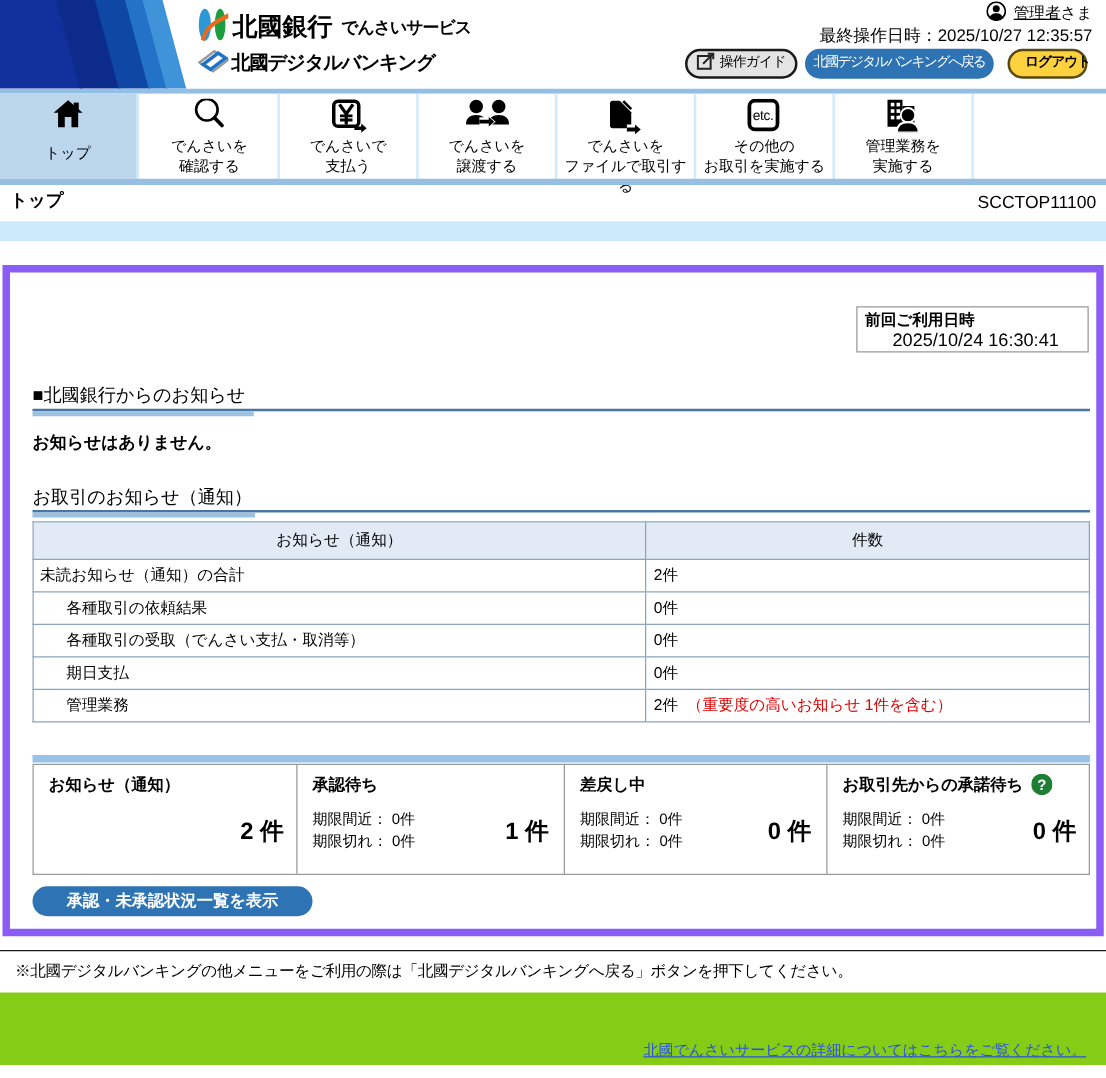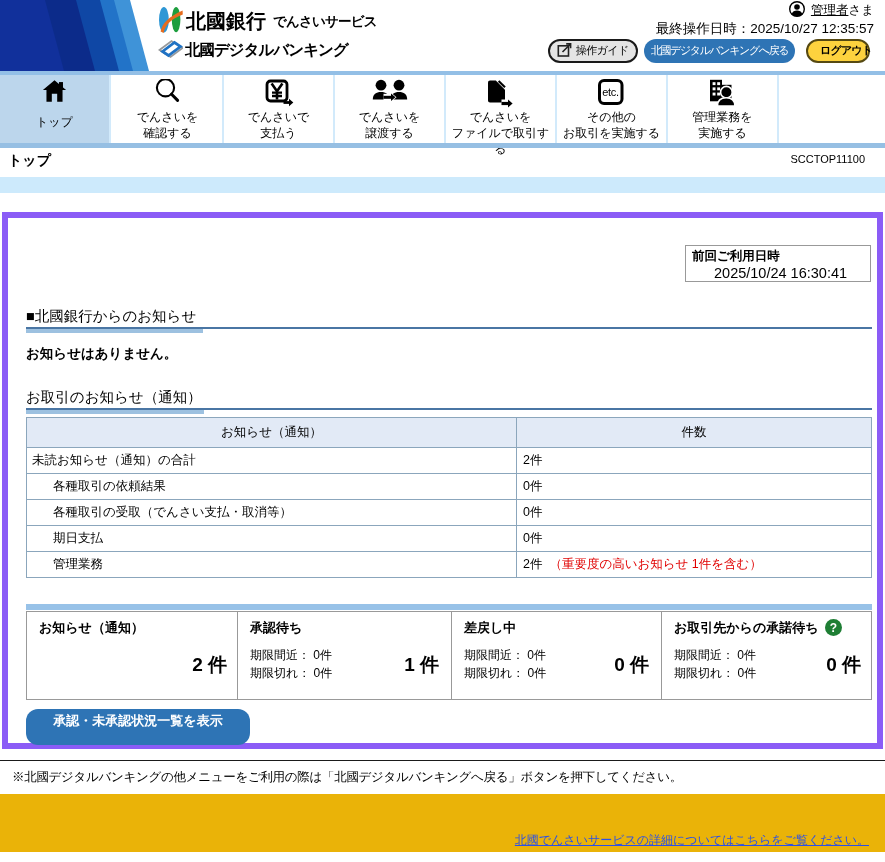--- a/index.html
+++ b/index.html
@@ -27,21 +27,21 @@
 #navtop { position:absolute; left:0; top:0; width:885px; height:4px; background:#93bfe6; }
 #tabs { position:absolute; left:0; top:4px; width:885px; height:68px; background:#fff; }
 .tab { position:absolute; top:0; width:111px; height:68px; border-right:2px solid #d2eafb; text-align:center; }
 .tab.on { background:#bcd6ec; }
 .tab .ic { margin-top:4px; height:30px; }
 .tab .lb { font-size:12px; line-height:16px; margin-top:0; }
 .tab.on .lb { margin-top:5px; }
 #navbot { position:absolute; left:0; top:72px; width:885px; height:5px; background:#96bfe3; }
 
 #crumb { position:absolute; left:8px; top:152px; font-size:14px; font-weight:bold; }
-#scode { position:absolute; right:20px; top:153px; font-size:11px; }
+#scode { position:absolute; right:8px; top:153px; font-size:14px; }
 #lbar { position:absolute; left:0; top:177px; width:885px; height:16px; background:#cdeafc; }
 
 #panel { position:absolute; left:2px; top:212px; width:881px; height:537px; border:6px solid #8b5cf6; background:#fff; }
 #lastbox { position:absolute; left:677px; top:27px; width:186px; height:37px; border:1px solid #999; font-size:12.5px; padding:2px 0 0 6px; }
 #lastbox b { font-size:12.5px; }
 #lastbox .dt { font-size:14.5px; margin-left:22px; }
 .head1 { position:absolute; left:18px; width:846px; font-size:14.5px; font-weight:normal; }
 .hline { position:absolute; left:18px; width:846px; height:2px; background:#4a76a4; }
 .hsub { position:absolute; height:4px; background:#9dc1e0; }
 #nonews { position:absolute; left:18px; top:127px; font-size:13.5px; font-weight:bold; }
@@ -54,26 +54,26 @@
 .red { color:#e00000; }
 
 #stbar { position:absolute; left:18px; top:386px; width:846px; height:6px; background:#98c2e8; }
 #stbox { position:absolute; left:18px; top:393px; width:846px; height:89px; border:1px solid #999; background:#fff; }
 .scol { position:absolute; top:0; height:87px; }
 .scol .ttl { position:absolute; left:12px; top:7px; font-size:13px; font-weight:bold; white-space:nowrap; }
 .scol .l1 { position:absolute; left:12px; top:35px; font-size:12px; white-space:nowrap; }
 .scol .l2 { position:absolute; left:12px; top:53px; font-size:12px; white-space:nowrap; }
 .scol .num { position:absolute; right:12px; top:40px; font-size:19px; font-weight:bold; white-space:nowrap; }
 .sdiv { position:absolute; top:0; width:1px; height:87px; background:#999; }
-#btnList { position:absolute; left:18px; top:491px; width:224px; height:36px; border-radius:12px;
+#btnList { position:absolute; left:18px; top:491px; width:224px; height:24px; border-radius:12px;
   background:#2e74b5; color:#fff; font-size:13px; font-weight:bold; text-align:center; line-height:24px; }
 
 #botline { position:absolute; left:0; top:760px; width:885px; height:1px; background:#1a1a1a; }
 #note { position:absolute; left:12px; top:769px; font-size:12.5px; letter-spacing:-0.3px; }
-#footer { position:absolute; left:0; top:794px; width:885px; height:58px; background:#eab308; }
+#footer { position:absolute; left:0; top:794px; width:885px; height:58px; background:#84cc16; }
 #flink { position:absolute; right:16px; bottom:3px; font-size:12px; color:#2b50e8; text-decoration:underline; }
 </style>
 </head>
 <body>
 <div id="hdr">
   <svg id="stripes" width="210" height="71" viewBox="0 0 210 71">
     <polygon points="0,0 46.5,0 65.5,71 0,71" fill="#11309b"></polygon>
     <polygon points="45,0 77.5,0 96.5,71 64,71" fill="#0c2b8a"></polygon>
     <polygon points="76,0 101.5,0 120.5,71 95,71" fill="#0f47a5"></polygon>
     <polygon points="100,0 115.5,0 134.5,71 119,71" fill="#2273c8"></polygon>

